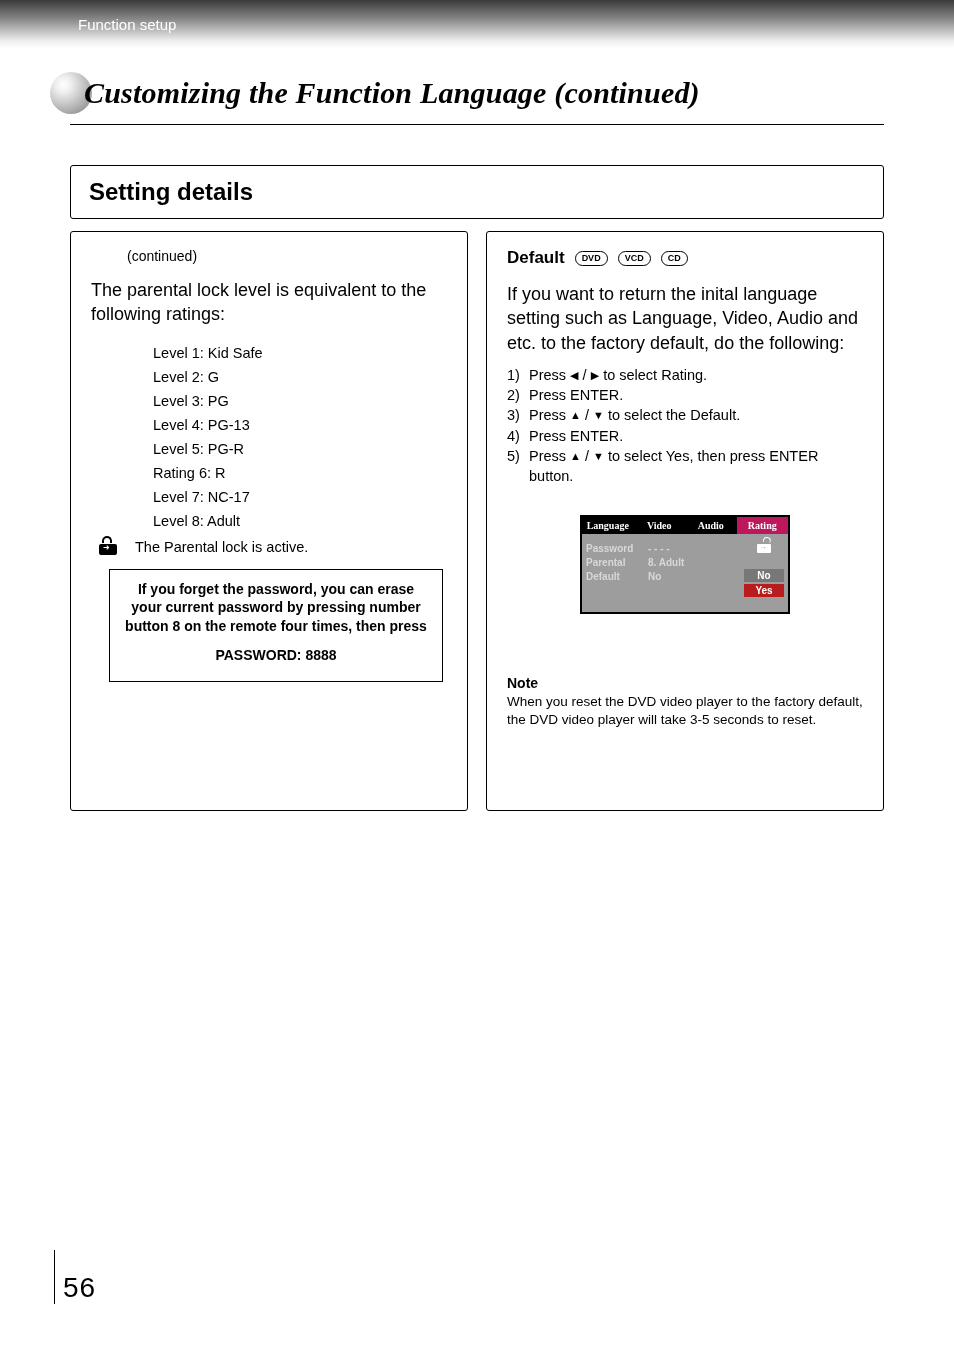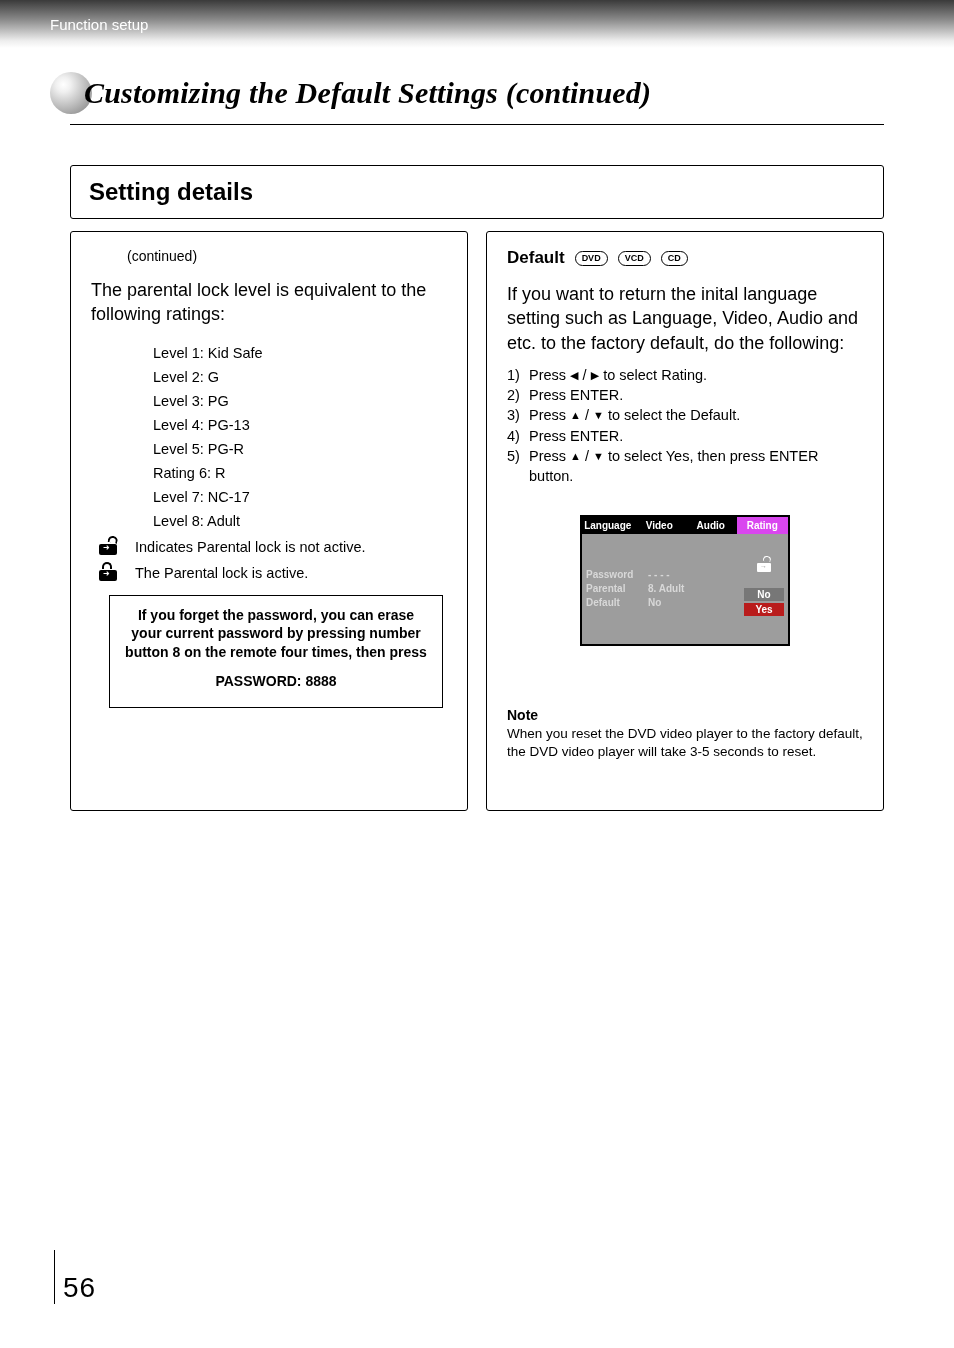--- a/index.html
+++ b/index.html
@@ -11,21 +11,21 @@
     height: 1348px;
     background: #fff;
     position: relative;
     color: #000;
   }
   .top-gradient {
     height: 48px;
     background: linear-gradient(to bottom, #3a3a3a 0%, #888 40%, #eee 85%, #fff 100%);
     display: flex;
     align-items: center;
-    padding-left: 50px;
+    padding-left: 78px;
     color: #fff;
   }
   .breadcrumb { font-size: 15px; }
   .title-row {
     display: flex;
     align-items: center;
     padding: 24px 0 8px 50px;
   }
   .sphere {
     width: 42px; height: 42px;
@@ -143,23 +143,24 @@
     font-family: Arial, sans-serif;
     color: #fff;
   }
   .osd-tabs { display: flex; }
   .osd-tab {
     flex: 1;
     background: #000;
     color: #fff;
     text-align: center;
     padding: 3px 0;
-  }
-  .osd-tab.active { background: #d946ef; color: #fff; }
-  .osd-body { display: flex; background: #9d9d9d; height: 110px; align-items: center; }
+    font-family: Liberation Serif, serif;
+  }
+  .osd-tab.active { background: #be185d; color: #fff; }
+  .osd-body { display: flex; background: #9d9d9d; height: 78px; }
   .osd-left { width: 62px; padding: 6px 4px; }
   .osd-left div { margin: 3px 0; color: #d8d8d8; }
   .osd-mid { flex: 1; padding: 6px 4px; }
   .osd-mid div { margin: 3px 0; color: #d8d8d8; }
   .osd-right { width: 48px; padding: 6px 4px; text-align: center; }
   .osd-lockicon {
     width: 14px; height: 13px; position: relative; margin: 0 auto 8px auto;
   }
   .osd-lockicon .b { position:absolute; bottom:0; left:0; width:14px; height:9px; background:#fff; border-radius:1px;}
   .osd-lockicon .b::after { content:"→"; color:#9d9d9d; font-size:7px; position:absolute; left:3px; top:-1px;}
@@ -186,21 +187,21 @@
 </style>
 </head>
 <body>
 
 <div class="top-gradient">
   <span class="breadcrumb">Function setup</span>
 </div>
 
 <div class="title-row">
   <div class="sphere"></div>
-  <span class="page-title">Customizing the Default Settings (continued)</span>
+  <span class="page-title">Customizing the Function Language (continued)</span>
 </div>
 <hr class="under-title">
 
 <div class="section-band">
   <h2>Setting details</h2>
 </div>
 
 <div class="columns">
 
   <div class="col">
@@ -210,27 +211,20 @@
       <div>Level 1: Kid Safe</div>
       <div>Level 2: G</div>
       <div>Level 3: PG</div>
       <div>Level 4: PG-13</div>
       <div>Level 5: PG-R</div>
       <div>Rating 6: R</div>
       <div>Level 7: NC-17</div>
       <div>Level 8: Adult</div>
     </div>
 
-    <div class="lock-row">
-      <span class="lock-icon">
-        <span class="shackle open"></span>
-          <span class="lock-body"></span>
-      </span>
-      <span class="lock-text">Indicates Parental lock is not active.</span>
-    </div>
     <div class="lock-row">
       <span class="lock-icon">
         <span class="shackle closed"></span>
           <span class="lock-body"></span>
       </span>
       <span class="lock-text">The Parental lock is active.</span>
     </div>
 
     <div class="password-box">
       <strong>If you forget the password, you can erase</strong>

